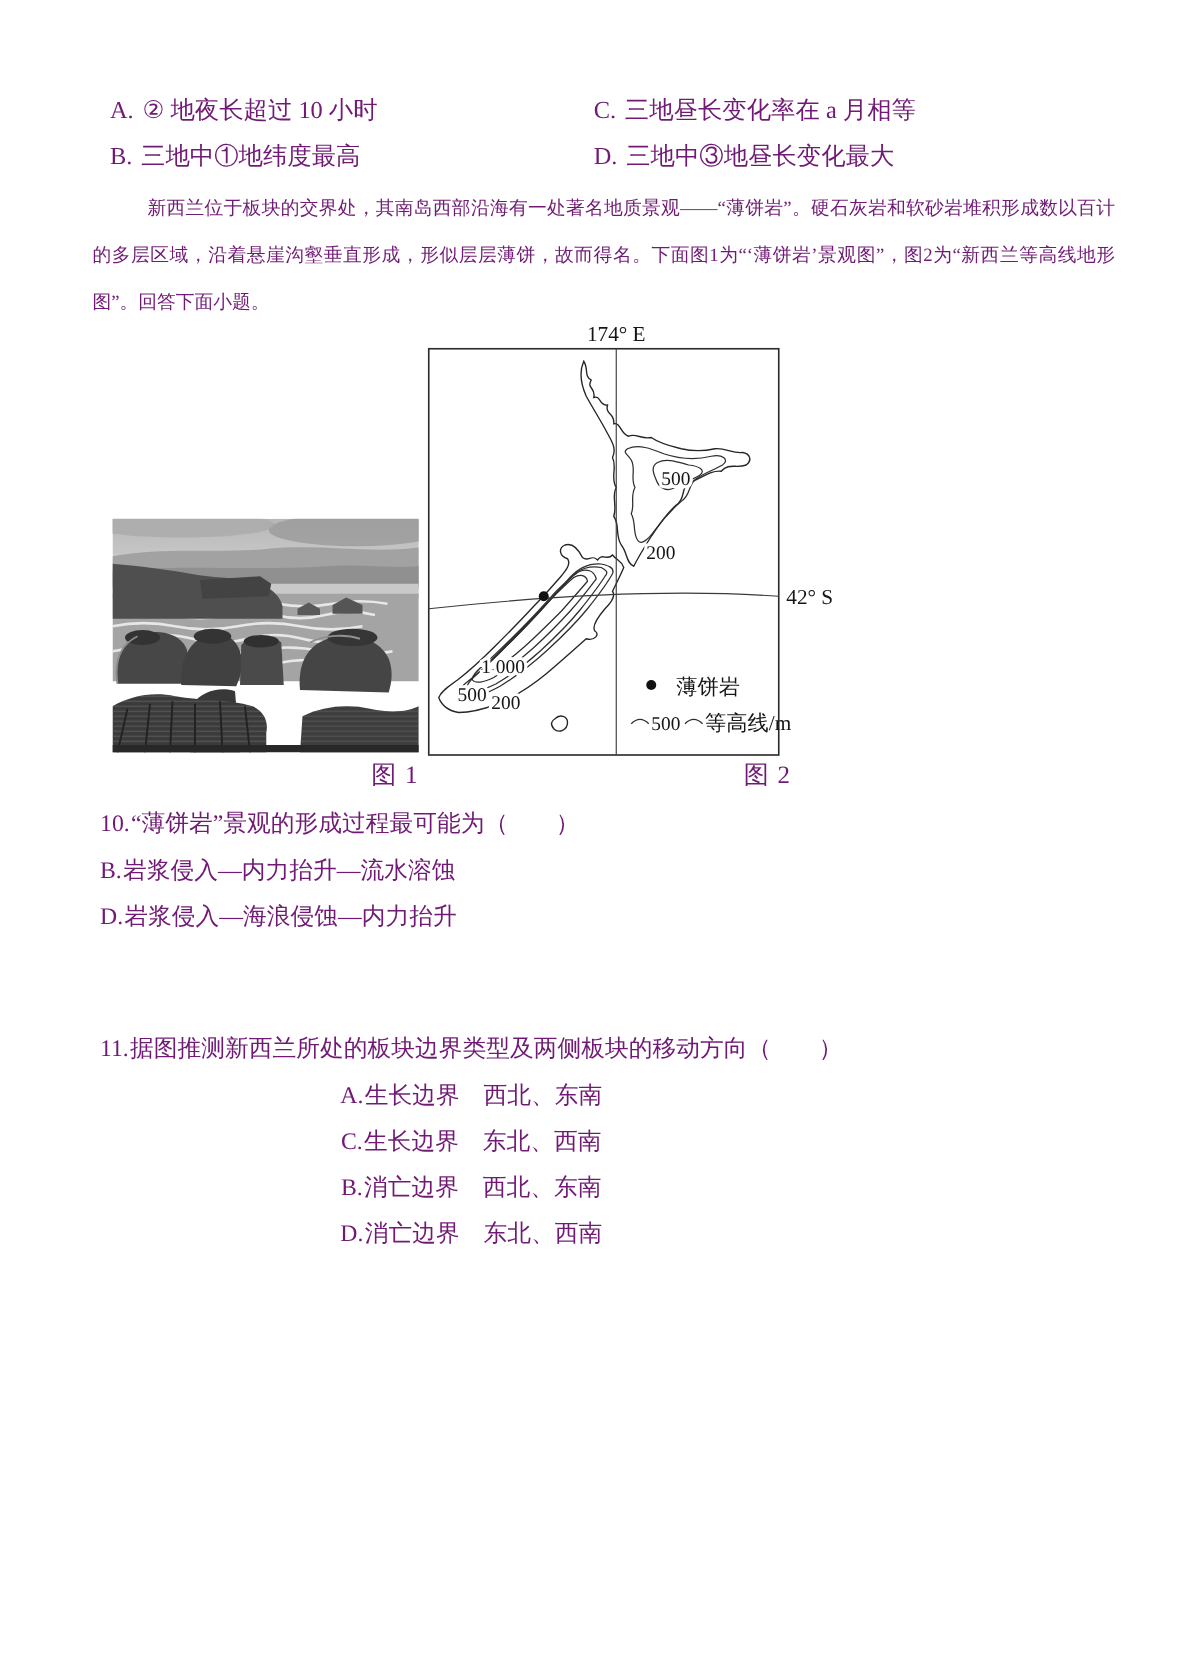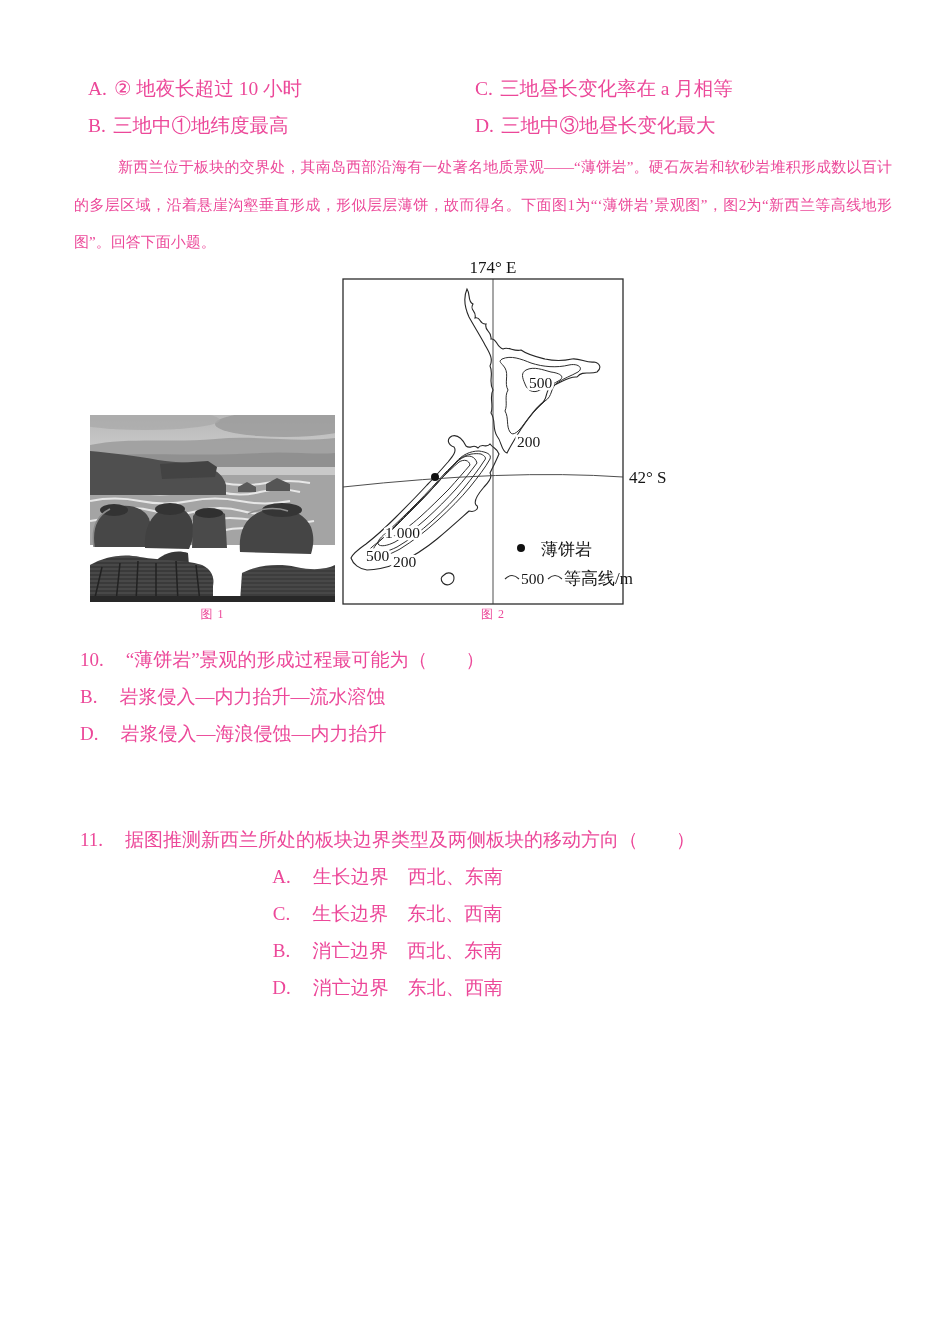--- a/index.html
+++ b/index.html
@@ -1,27 +1,27 @@
 <!DOCTYPE html>
 <html><head>
 <meta charset="utf-8">
 <style>
   html,body{margin:0;padding:0;background:#ffffff;}
   .page{position:relative;width:950px;height:1344px;background:#ffffff;overflow:hidden;
-        font-family:"Liberation Serif","DejaVu Serif",serif;color:#ec4899;}
+        font-family:"Liberation Serif","DejaVu Serif",serif;color:#701a75;}
   .abs{position:absolute;}
   .opt-grid{display:grid;grid-template-columns:387px 1fr;row-gap:14px;
             font-size:19.5px;line-height:23px;}
   .opt-cell .k{margin-right:7px;}
   .kai{font-size:15px;line-height:37.5px;text-align:justify;}
   .kai.indent{text-indent:44px;}
   .qblock{font-size:19px;line-height:23px;}
   .qblock .line{margin-bottom:14px;white-space:nowrap;}
-  .qblock .k{margin-right:22px;}
-  .caption{font-size:12px;text-align:center;letter-spacing:1px;}
+  .qblock .k{margin-right:1px;}
+  .caption{font-size:20px;text-align:right;letter-spacing:1px;}
   svg text{font-family:"Liberation Serif","DejaVu Serif",serif;}
   svg .halo{paint-order:stroke;stroke:#ffffff;stroke-width:5px;fill:#151515;}
 </style>
 </head>
 <body>
 
 <div class="page">
 
   <div class="abs opt-grid" style="left:88px;top:77px;width:800px;">
     <div class="opt-cell"><span class="k">A.</span><span>② 地夜长超过 10 小时</span></div>

